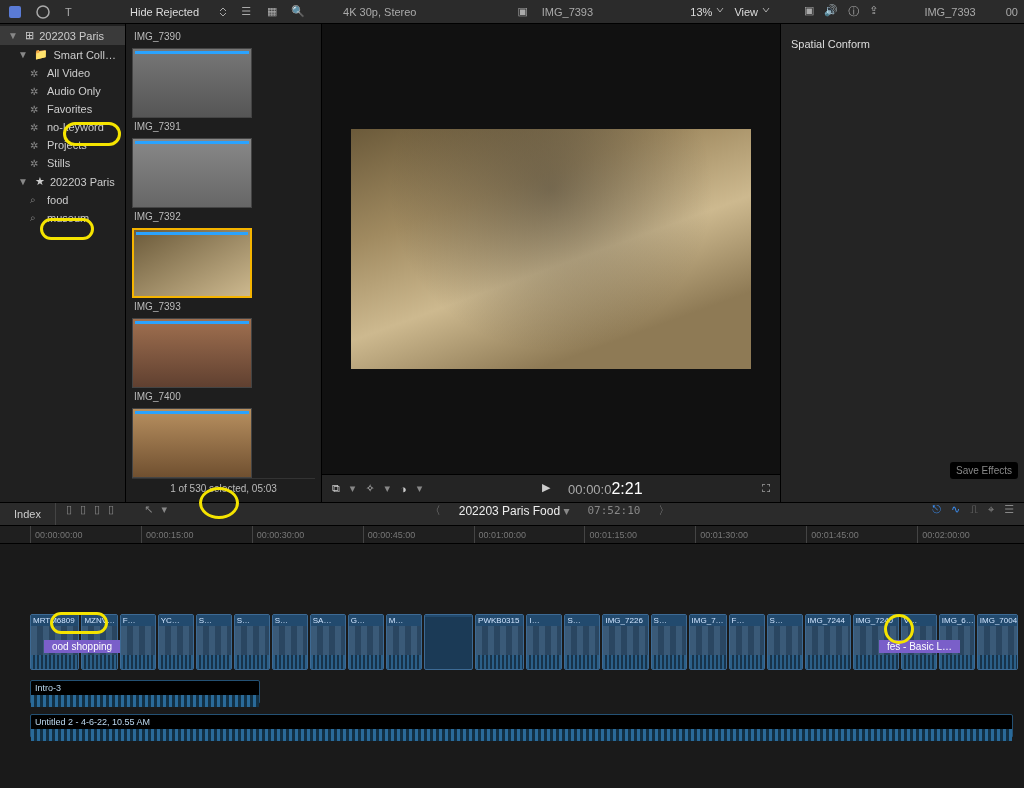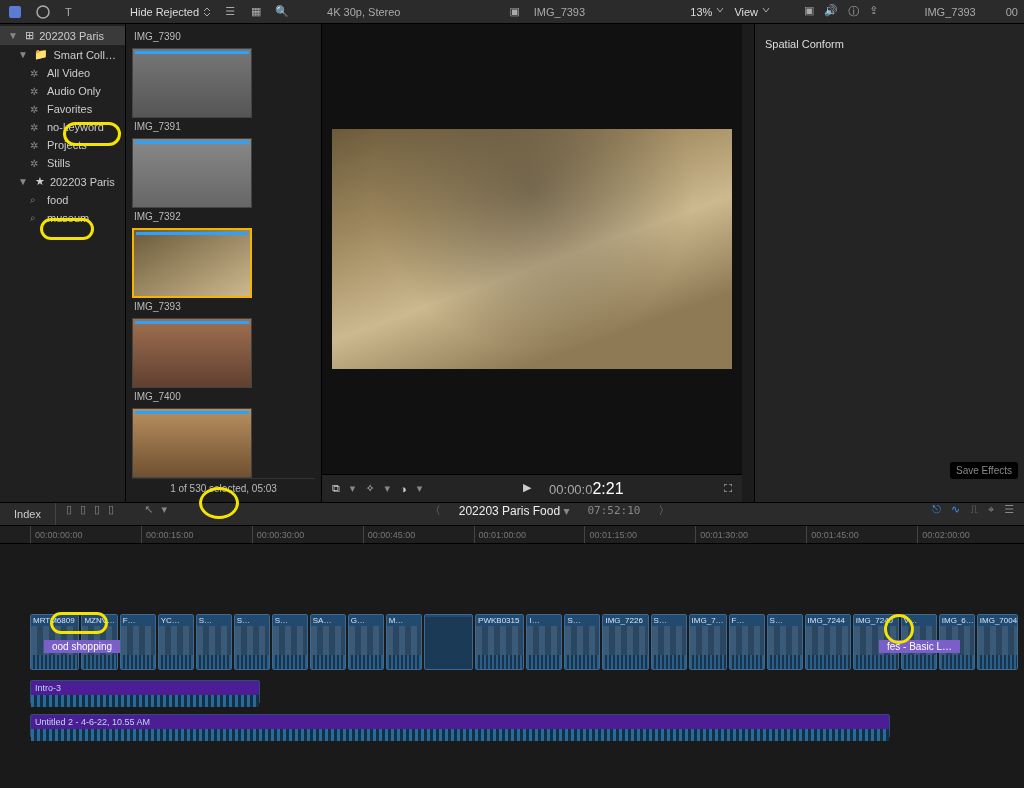--- a/index.html
+++ b/index.html
@@ -3,21 +3,21 @@
 <meta charset="utf-8">
 <style>
   * { box-sizing: border-box; margin: 0; padding: 0; font-family: -apple-system, "Helvetica Neue", Arial, sans-serif; }
   html, body { width: 1024px; height: 788px; background: #1a1a1a; color: #ccc; font-size: 11px; overflow: hidden; }
   .app { display: flex; flex-direction: column; width: 100%; height: 100%; }
 
   
   .topbar { height: 24px; background: #2b2b2b; display: flex; align-items: center; padding: 0 6px; gap: 10px; border-bottom: 1px solid #000; }
   .topbar .icon-btn { width: 18px; height: 18px; display: flex; align-items: center; justify-content: center; color: #aaa; }
   .topbar .spacer { flex: 1; }
-  .filter-pill { color: #ddd; font-size: 11px; display: flex; align-items: center; gap: 4px; }
+  .filter-pill { color: #ddd; font-size: 11px; display: flex; align-items: center; gap: 20px; }
   .mini-icons { display: flex; gap: 8px; align-items: center; }
 
   .clipinfo { color: #aaa; font-size: 11px; }
   .zoom { color: #ddd; font-size: 11px; display: flex; gap: 4px; }
 
   
   .main { flex: 0 0 460px; display: flex; background: #1c1c1c; }
   .sidebar { width: 126px; background: #202020; border-right: 1px solid #000; padding-top: 2px; }
   .tree-row { display: flex; align-items: center; gap: 5px; padding: 3px 4px 3px 8px; color: #ccc; cursor: default; }
   .tree-row.selected { background: #3a3a3a; }
@@ -35,21 +35,21 @@
 
   .viewer { flex: 1; background: #171717; display: flex; flex-direction: column; }
   .viewer-canvas { flex: 1; display: flex; align-items: center; justify-content: center; background: #111; }
   .preview { width: 400px; height: 240px; background: linear-gradient(160deg,#6b5a3a 0%, #a08a60 30%, #cdb98f 55%, #8e7a55 80%); position: relative; }
   .preview::after { content:""; position:absolute; inset:0; background: radial-gradient(circle at 50% 25%, rgba(40,40,40,0.4), transparent 60%); }
   .viewer-controls { height: 28px; display: flex; align-items: center; gap: 10px; padding: 0 10px; border-top: 1px solid #000; background: #242424; }
   .timecode { color: #aaa; font-size: 13px; font-family: ui-monospace, Menlo, monospace; }
   .timecode .big { color: #fff; font-size: 16px; }
   .play-btn { width:16px; height:16px; color:#ccc; }
 
-  .inspector { width: 270px; background: #242424; border-left: 1px solid #000; padding: 8px 10px; margin-left: 12px; }
+  .inspector { width: 244px; background: #242424; border-left: 1px solid #000; padding: 8px 10px; }
   .insp-icons { display:flex; gap:10px; color:#aaa; }
   .section-label { color:#ddd; font-size:11px; margin-top:6px; }
   .save-eff { position:absolute; right:6px; top:462px; color:#888; font-size:10px; background:#000000; padding:3px 6px; border-radius:3px;}
 
   
   .tl-header { height: 24px; background: #2b2b2b; display: flex; align-items: flex-start; border-top: 1px solid #000; border-bottom:1px solid #000; }
   .index-btn { padding: 0 14px; color:#ccc; height:100%; display:flex; align-items:center; border-right:1px solid #444;}
   .tl-tools { display:flex; gap:8px; padding:0 10px; align-items:center; color:#888;}
   .tl-title-wrap { flex:1; display:flex; align-items:center; justify-content:center; gap:18px; color:#ccc; }
   .tl-title { color:#eee; font-size:12px; }
@@ -65,24 +65,24 @@
   .timeline { flex:1; background:#1a1a1a; padding: 70px 6px 8px 30px; overflow:hidden; position:relative;}
   .chapter-pill { position:absolute; top:96px; background:#7a5fc9; border-radius:0; padding:1px 8px; font-size:10px; color:#fff;}
   .chapter-pill.left { left:44px; }
   .chapter-pill.right { right:64px; }
   .clip-row { display:flex; gap:2px; height:56px; }
   .clip { background:#1b3a56; border:1px solid #3d6a94; border-radius:2px; display:flex; flex-direction:column; overflow:hidden; min-width:36px;}
   .clip-title { font-size:8px; color:#cfe4ff; padding:1px 2px; white-space:nowrap; overflow:hidden; background:#224a6e;}
   .clip-body { flex:1; background: repeating-linear-gradient(90deg,#3a5a78 0 6px,#2a4661 6px 12px); }
   .clip-wave { height:14px; background: repeating-linear-gradient(90deg,#2b5f88 0 2px,#18334a 2px 4px); }
 
-  .audio-track { margin-top:10px; height:24px; background:#4c1d95; border:1px solid #245174; border-radius:2px; }
+  .audio-track { margin-top:10px; height:24px; background:#000000; border:1px solid #245174; border-radius:2px; }
   .audio-label { font-size:9px; color:#bcd8ef; padding:2px 4px;}
   .audio-wave { height:12px; background: repeating-linear-gradient(90deg,#2a6a99 0 3px,#123044 3px 6px);}
-  .audio-track.long { width: 860px; }
+  .audio-track.long { width: 983px; }
   .audio-track.short { width: 230px; }
 
   
   .annot { position:absolute; border:3px solid #f5e400; border-radius:50%; pointer-events:none; z-index:50;}
 
   svg { display:block; }
 </style>
 </head>
 <body>
 

